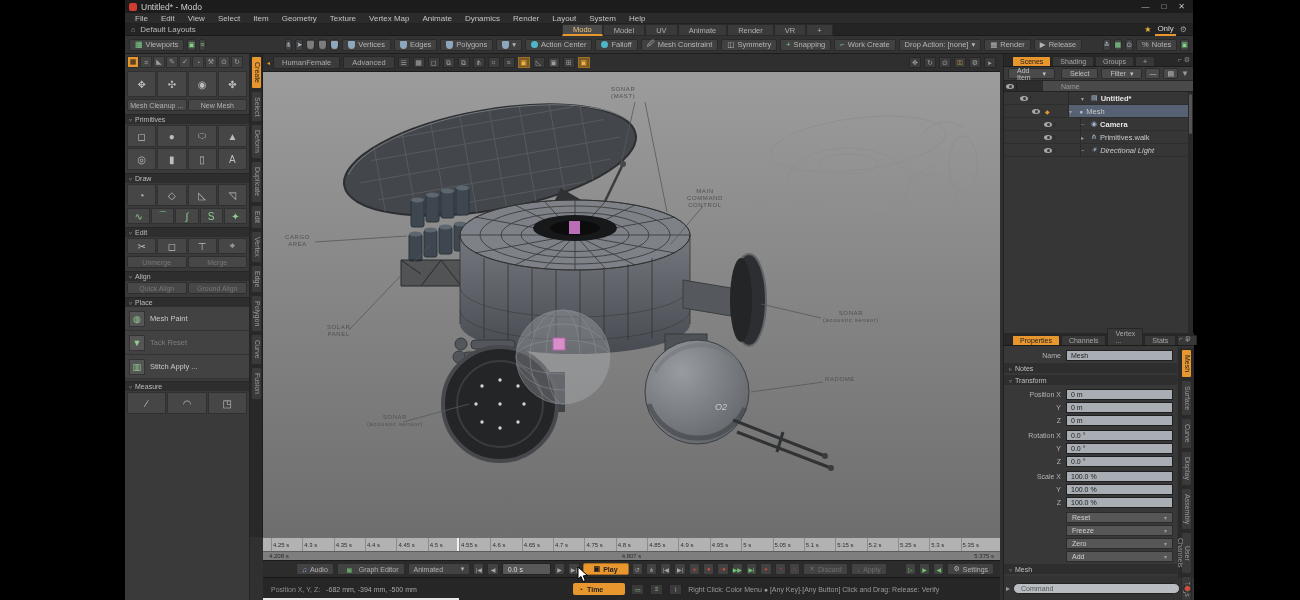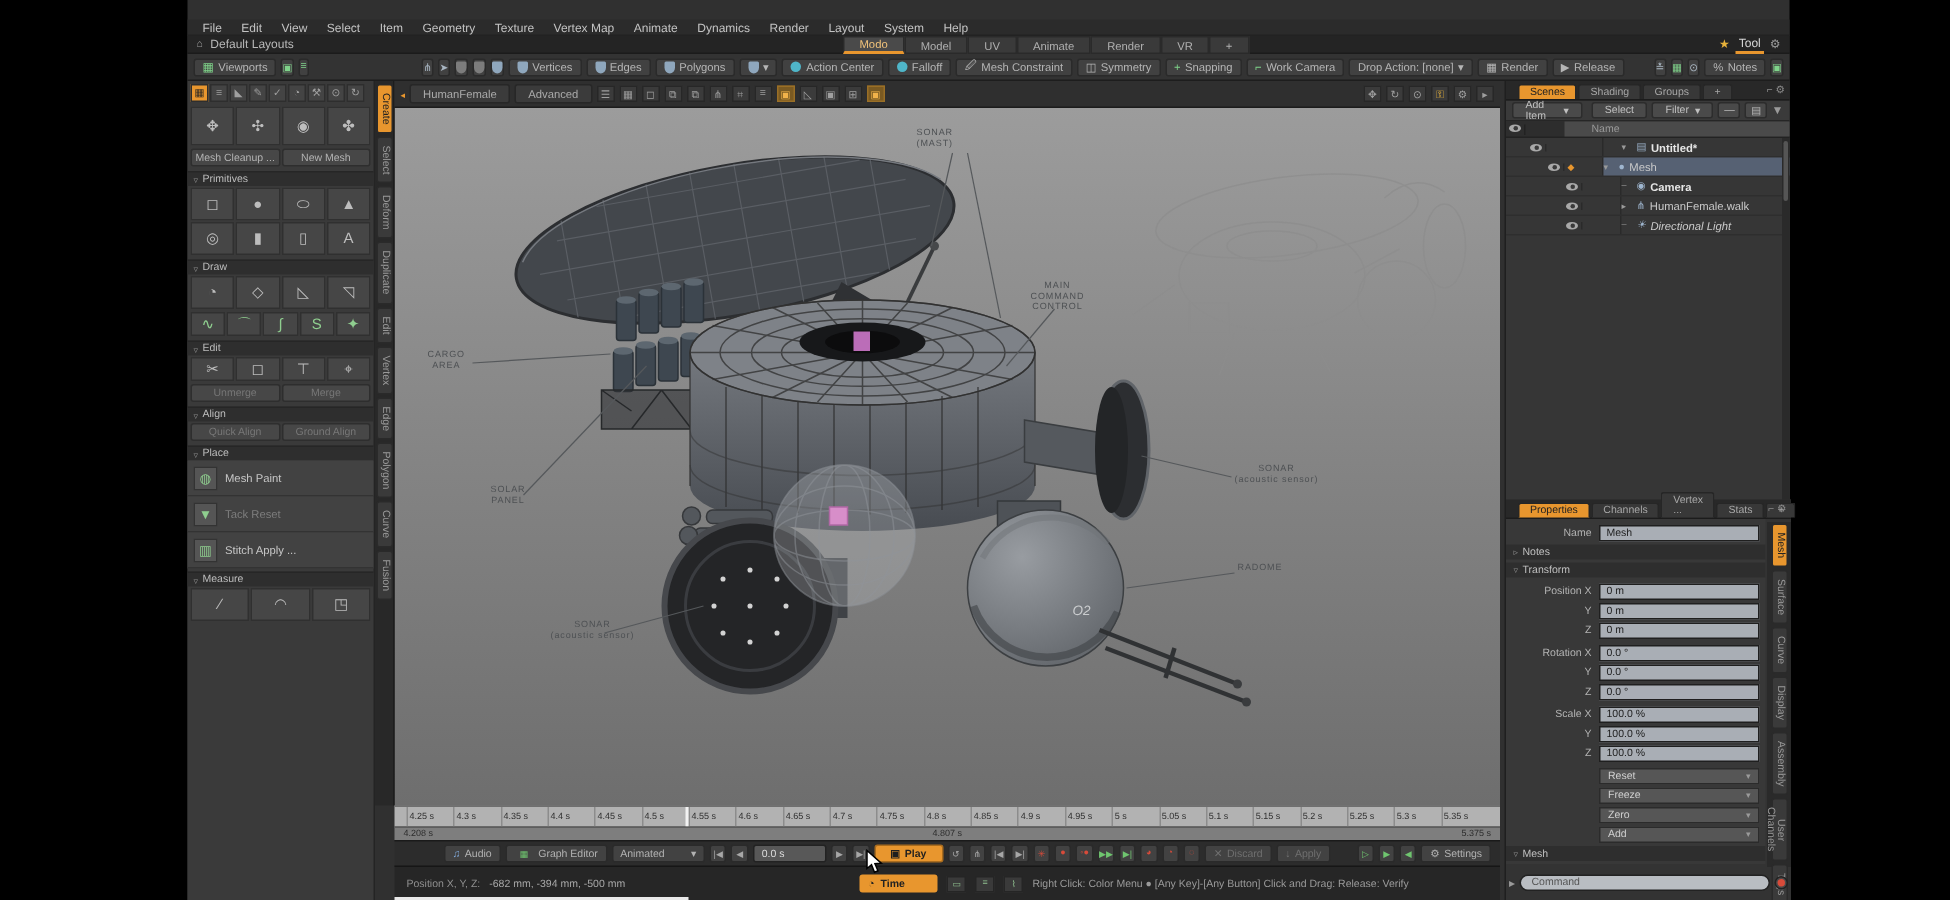--- a/index.html
+++ b/index.html
@@ -186,20 +186,29 @@
   #cmd-dot::after { content:""; width:5px; height:5px; border-radius:50%; background:#d84b3a;}
 
   
   #cursor { position:absolute; left:452px; top:566px; z-index:50; }
 </style>
 </head>
 <body>
 
 <div id="app">
 
+  <div id="titlebar">
+    <span class="appicon"></span>
+    <span>Untitled* - Modo</span>
+    <span id="win-controls">
+      <span>—</span>
+      <span>□</span>
+      <span>✕</span>
+    </span>
+  </div>
 
   <div id="menubar">
 
   <span class="mi">File</span>
       <span class="mi">Edit</span>
       <span class="mi">View</span>
       <span class="mi">Select</span>
       <span class="mi">Item</span>
       <span class="mi">Geometry</span>
       <span class="mi">Texture</span>
@@ -220,21 +229,21 @@
     <span class="ltab active">Modo</span>
         <span class="ltab">Model</span>
         <span class="ltab">UV</span>
         <span class="ltab">Animate</span>
         <span class="ltab">Render</span>
         <span class="ltab">VR</span>
         <span class="ltab">+</span>
       </div>
     <span id="only-box">
       <span class="star">★</span>
-      <span class="lbl">Tool</span>
+      <span class="lbl">Only</span>
       <span class="gear">⚙</span>
     </span>
   </div>
 
   <div id="toolbar">
     <span class="tbtn">
         <span class="grn">▦</span>
         <span class="cap">Viewports</span>
       </span>
     <span class="ticon grn">▣</span>
@@ -282,21 +291,21 @@
     <span class="tbtn">
         <span class="cap">◫</span>
         <span class="cap">Symmetry</span>
       </span>
     <span class="tbtn">
         <span class="cap grn">+</span>
         <span class="cap">Snapping</span>
       </span>
     <span class="tbtn">
         <span class="cap grn">⌐</span>
-        <span class="cap">Work Camera</span>
+        <span class="cap">Work Create</span>
       </span>
     <span class="tbtn">
         <span class="cap">Drop Action:  [none]</span>
         <span class="cap">▾</span>
       </span>
     <span class="tbtn">
         <span class="cap">▦</span>
         <span class="cap">Render</span>
       </span>
     <span class="tbtn">
@@ -796,21 +805,21 @@
             </span>
           </div>
           <div class="tree-row" style="padding-left: 38px;">
             <span class="eyecell">
               <span class="eye"></span>
             </span>
             <span class="mark"></span>
             <span class="body">
               <span class="tw">▸</span>
               <span class="ic">⋔</span>
-              <span class="nm">HumanFemale.walk</span>
+              <span class="nm">Primitives.walk</span>
             </span>
           </div>
           <div class="tree-row" style="padding-left: 38px; font-style: italic;">
             <span class="eyecell">
               <span class="eye"></span>
             </span>
             <span class="mark"></span>
             <span class="body">
               <span class="tw">–</span>
               <span class="ic">☀</span>

